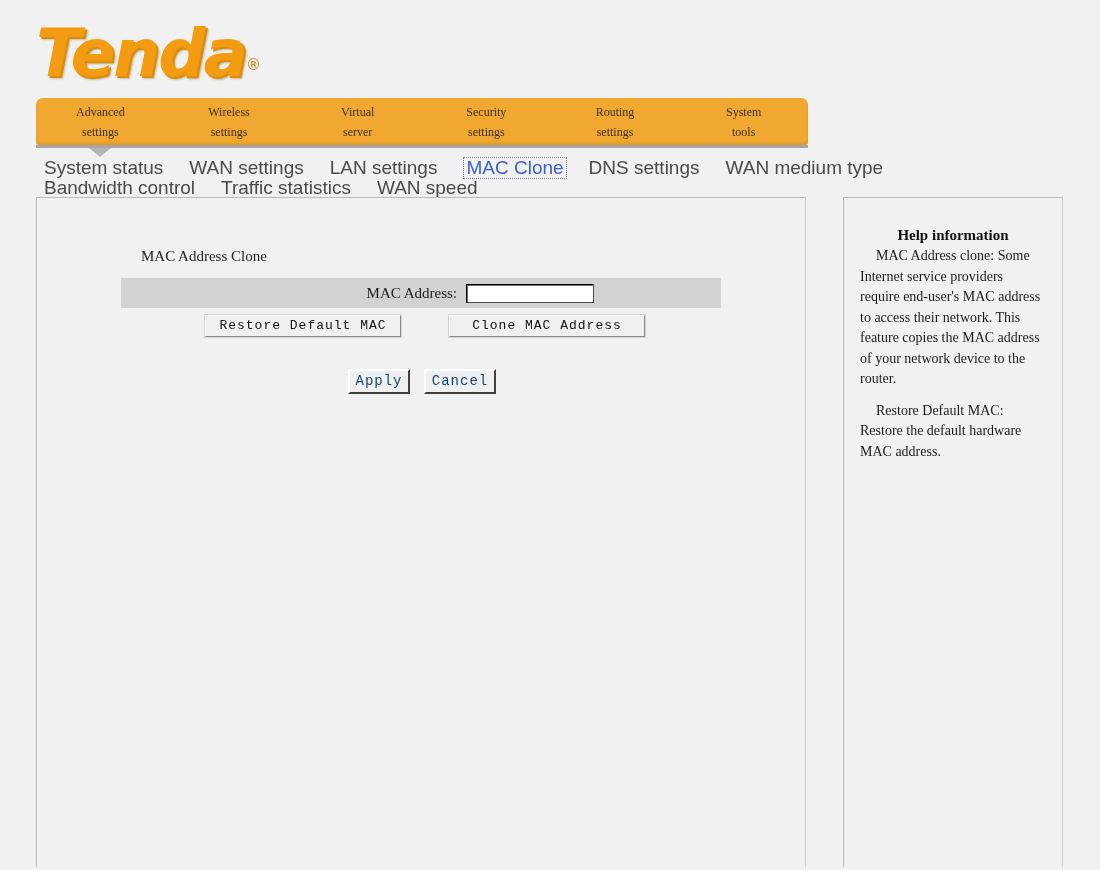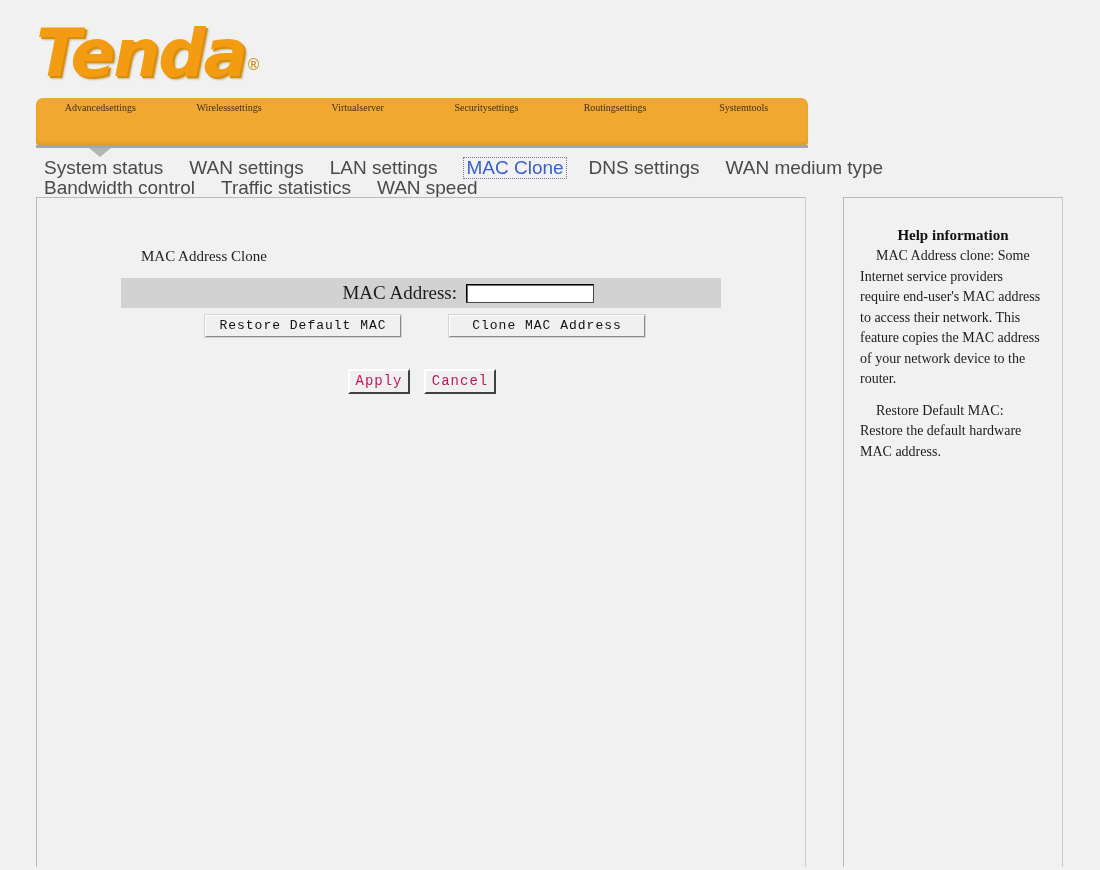--- a/index.html
+++ b/index.html
@@ -69,24 +69,25 @@
     height: 47px;
     background: #f0a830;
     border-radius: 7px 7px 3px 3px;
     box-shadow: inset 0 -2px 3px rgba(160,110,10,0.25);
     display: flex;
     z-index: 3;
   }
   #mainnav .navitem {
     flex: 1 1 0;
     display: flex;
-    flex-direction: row;
+    flex-direction: column;
+    align-items: center;
     justify-content: center;
     font-family: "Liberation Serif", serif;
-    font-size: 10px;
+    font-size: 12px;
     color: #3a3124;
     line-height: 20px;
     cursor: pointer;
     text-align: center;
   }
   #mainnav .navitem .l2 { display: block; }
 
   #navbar-underline {
     position: absolute;
     left: 36px;
@@ -183,21 +184,21 @@
     width: 600px;
     height: 30px;
     background: #d2d2d2;
     display: flex;
     align-items: center;
   }
   #mac-row .field-label {
     width: 345px;
     text-align: right;
     font-family: "Liberation Serif", serif;
-    font-size: 19px;
+    font-size: 15px;
     color: #1c1c1c;
     padding-right: 9px;
     box-sizing: border-box;
   }
   #mac-input {
     width: 128px;
     height: 19px;
     background: #ffffff;
     border: 1px solid #000000;
     border-right-color: #4a4a4a;
@@ -234,21 +235,21 @@
     position: absolute;
     height: 25px;
     background: #f0f0f0;
     border: 2px outset #e4e4e4;
     border-top-color: #ffffff;
     border-left-color: #ffffff;
     border-right-color: #949494;
     border-bottom-color: #949494;
     font-family: "Liberation Mono", monospace;
     font-size: 14px;
-    color: #be185d;
+    color: #0c4a6e;
     letter-spacing: 1px;
     cursor: pointer;
     text-align: center;
     line-height: 21px;
     padding: 0;
   }
   #btn-apply  { left: 311px; top: 171px; width: 62px; }
   #btn-cancel { left: 387px; top: 171px; width: 72px; }
 
   

